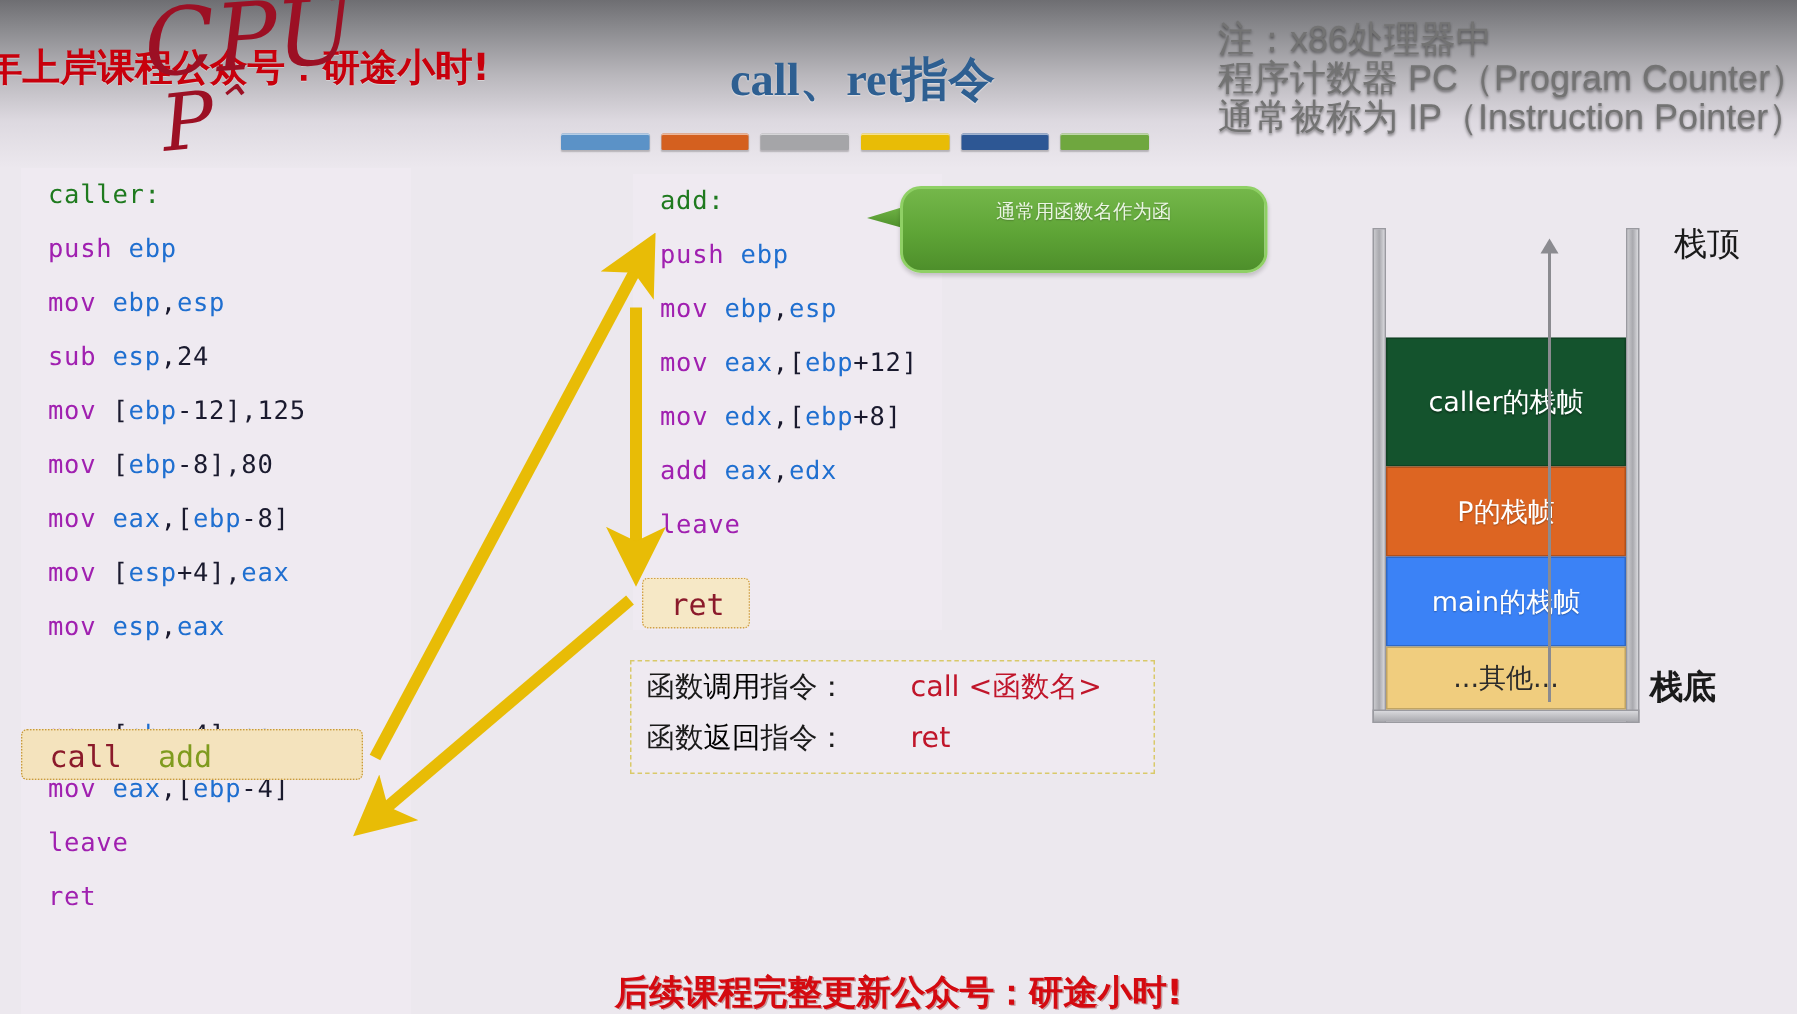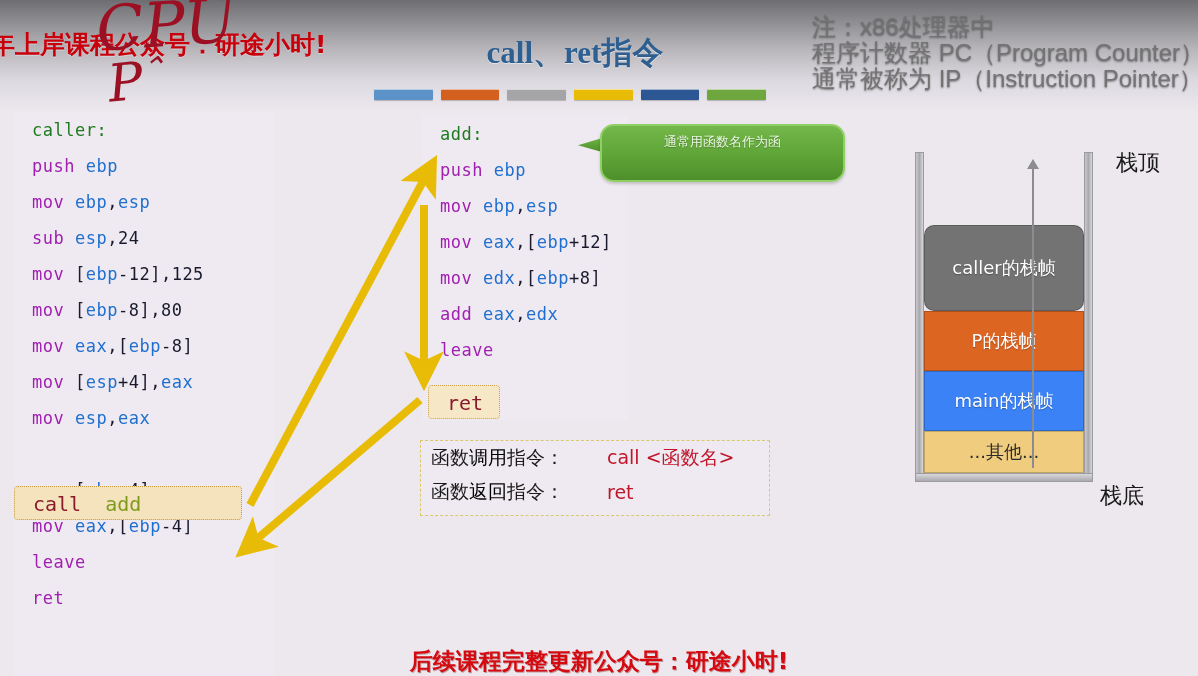--- a/index.html
+++ b/index.html
@@ -136,21 +136,21 @@
   .stk-arrow:before{
     content:"";position:absolute;left:-5px;top:-9px;width:0;height:0;
     border-left:6px solid transparent;border-right:6px solid transparent;
     border-bottom:10px solid #8b8b90;
   }
   .stk-top-label,.stk-bot-label{
     position:absolute;font-family:"DejaVu Sans","Liberation Sans",sans-serif;
     font-size:22px;color:#1a1a1a;
   }
   .stk-top-label{left:1076px;top:148px;margin-left:40px;}
-  .stk-bot-label{left:1100px;top:481px;}
+  .stk-bot-label{left:1100px;top:443px;font-weight:bold;}
 
   
   .arrows{position:absolute;left:0;top:0;width:1198px;height:676px;pointer-events:none;}
 
   
   .banner{
     position:absolute;left:0;top:646px;width:1198px;text-align:center;
     font-family:"DejaVu Sans","Liberation Sans",sans-serif;
     font-size:23px;font-weight:bold;color:#d40a10;
     text-shadow:1px 1px 0 rgba(120,0,0,.35);
@@ -233,21 +233,21 @@
       <div class="val">ret</div>
     </div>
   </div>
 
 <div class="stack-wrap">
   <div class="stack-outer">
     <div class="wall wall-l"></div>
     <div class="wall wall-r"></div>
     <div class="wall-b"></div>
     <div class="frames" id="stack-frames">
-        <div class="frame" style="background: #737373; height: 86px; border-radius: 10px;">caller的栈帧</div>
+        <div class="frame" style="background: #14532d; height: 86px;">caller的栈帧</div>
         <div class="frame" style="background: rgb(221, 101, 34); height: 60px;">P的栈帧</div>
         <div class="frame" style="background: #3b82f6; height: 60px;">main的栈帧</div>
         <div class="frame dark-txt" style="background: rgb(240, 205, 126); height: 42px;">...其他...</div>
       </div>
   </div>
 </div>
 <div class="stk-arrow"></div>
 <div class="stk-top-label">栈顶</div>
 <div class="stk-bot-label">栈底</div>
 

